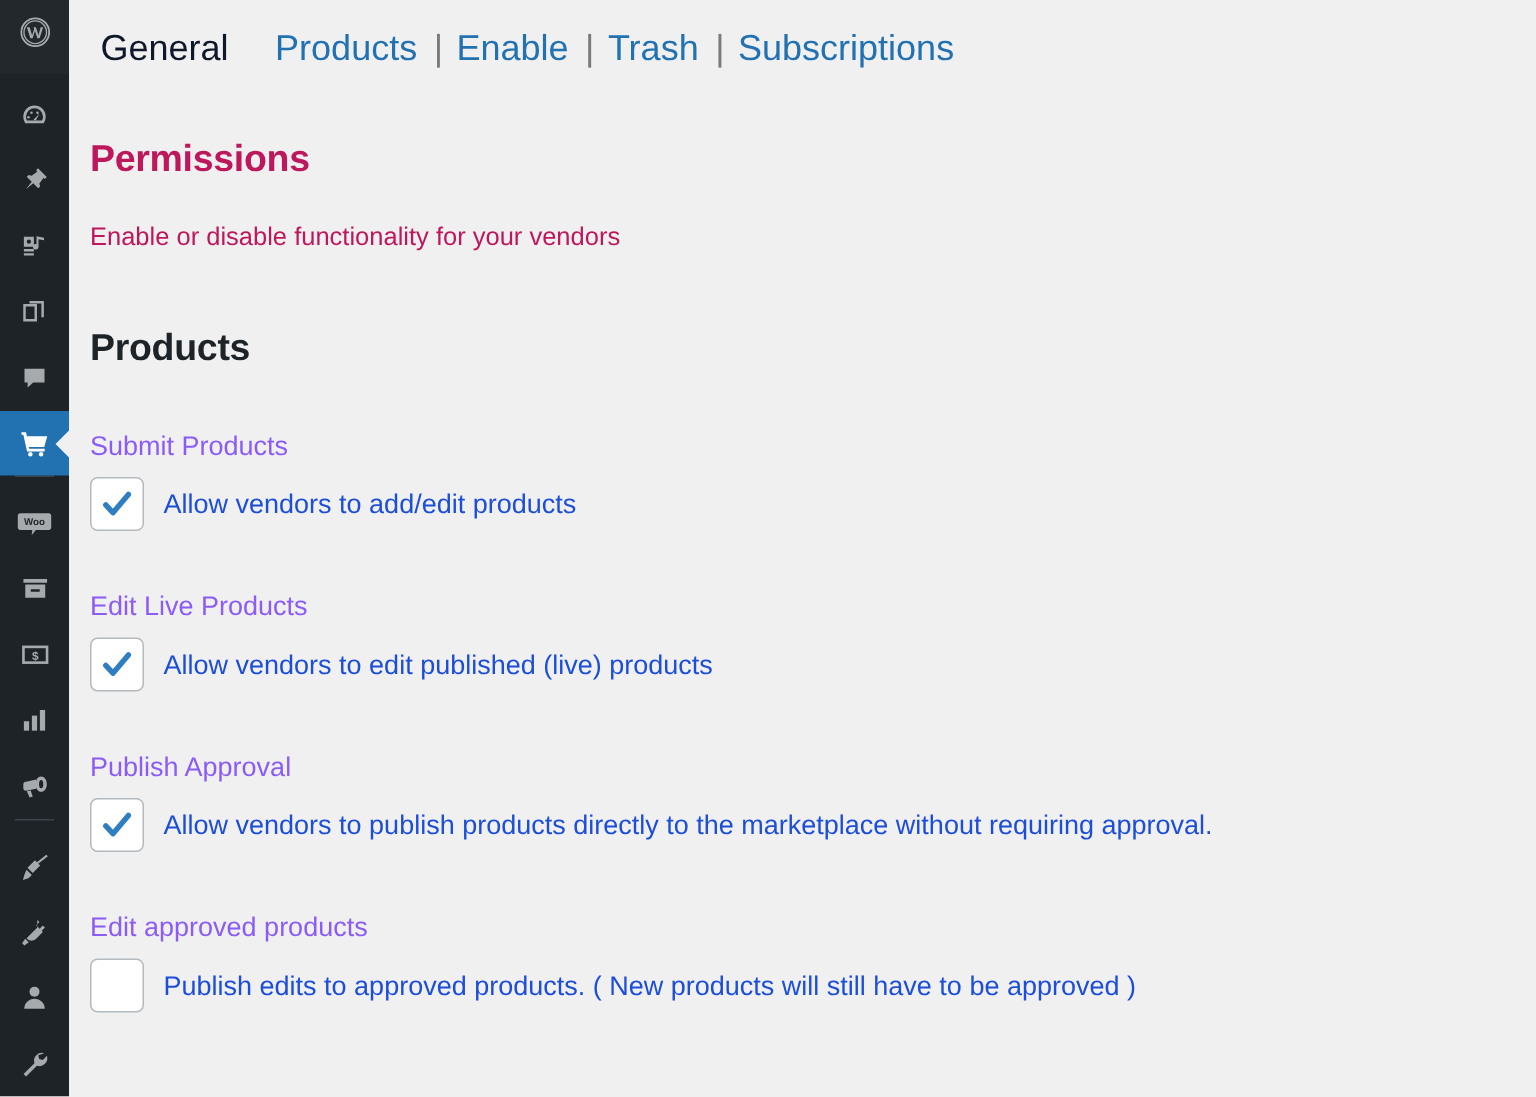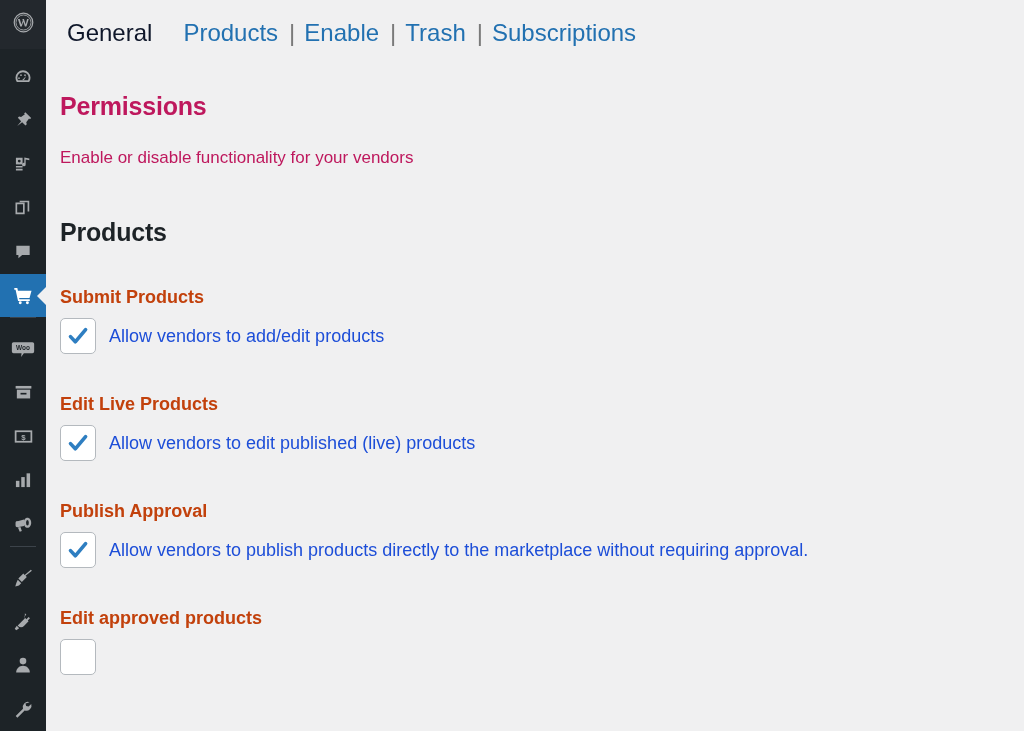--- a/index.html
+++ b/index.html
@@ -149,22 +149,22 @@
     font-weight: bold;
     color: #1d2327;
     margin-top: 50px;
     letter-spacing: -0.2px;
   }
 
   .field { margin-top: 40px; }
 
   .field-label {
     font-size: 18px;
-    font-weight: bold;
-    color: #c2410c;
+    font-weight: normal;
+    color: #8b5cf6;
     margin-bottom: 10px;
   }
 
   .field-row {
     display: flex;
     align-items: center;
   }
 
   .cbox {
     width: 36px;
@@ -406,17 +406,18 @@
           </svg>
         </span>
         <span class="cbox-label">Allow vendors to publish products directly to the marketplace without requiring approval.</span>
       </div>
     </div>
 
     <div class="field">
       <div class="field-label">Edit approved products</div>
       <div class="field-row">
         <span class="cbox"></span>
+        <span class="cbox-label">Publish edits to approved products. ( New products will still have to be approved )</span>
       </div>
     </div>
 
   </div>
 </div>
 
 </body></html>

